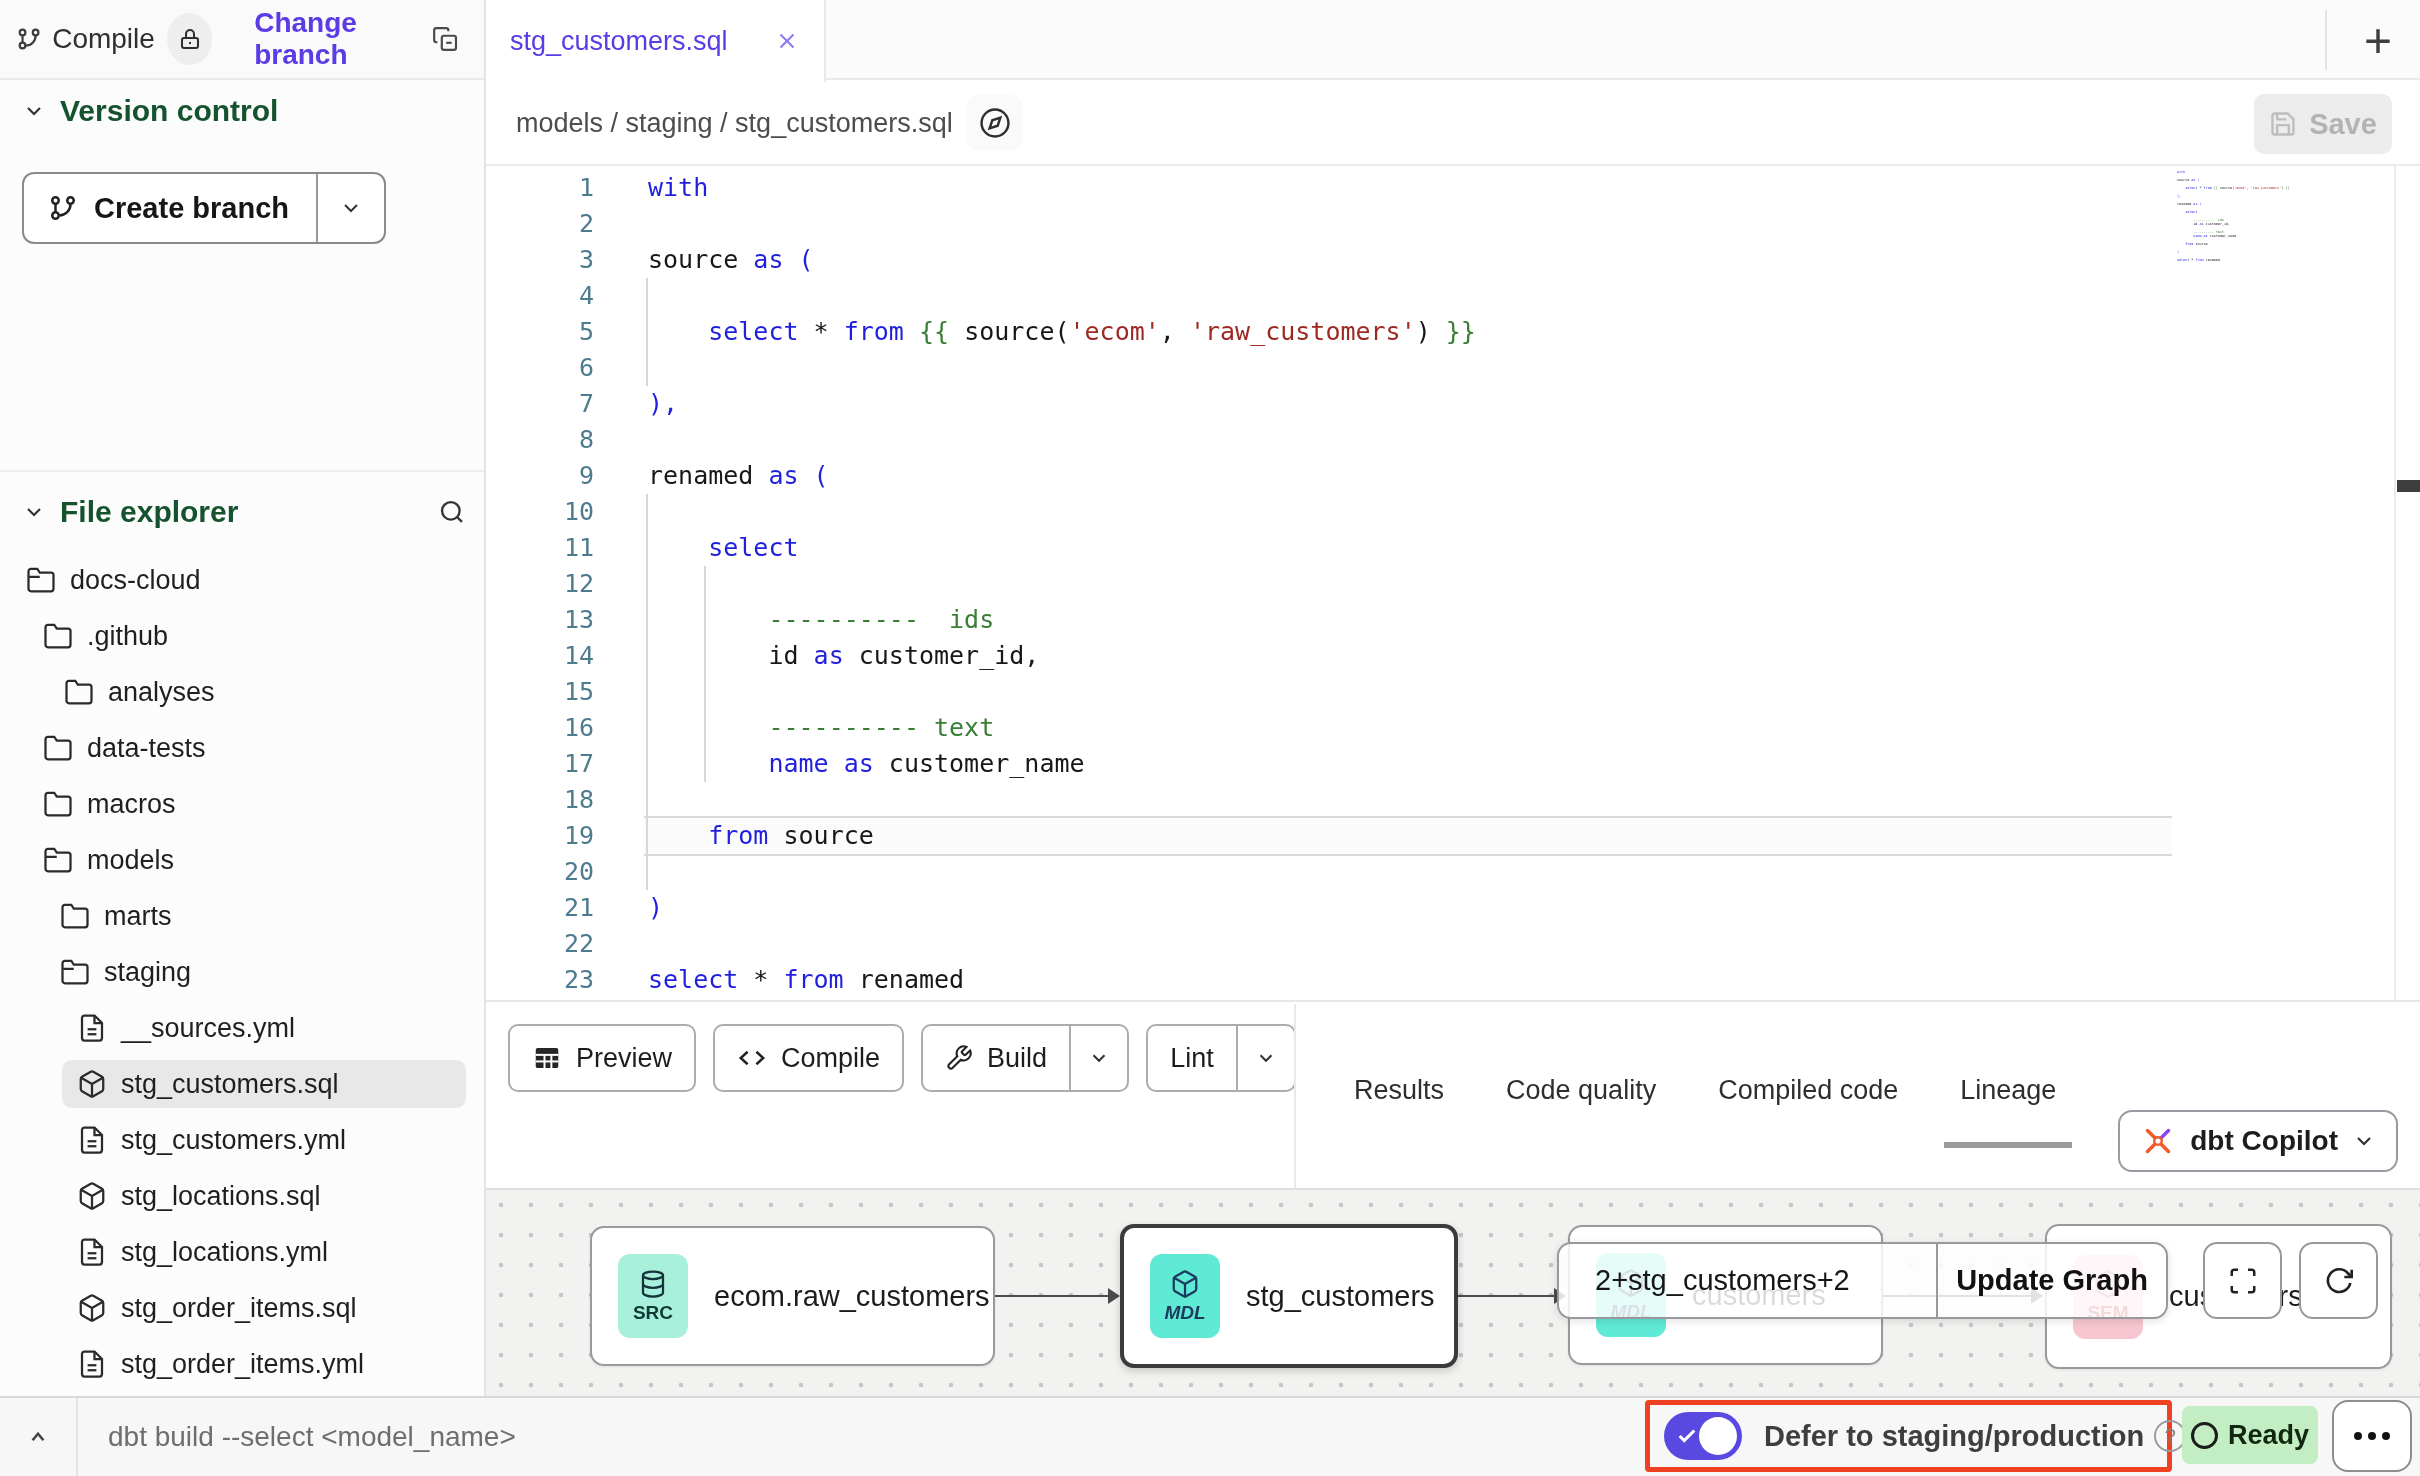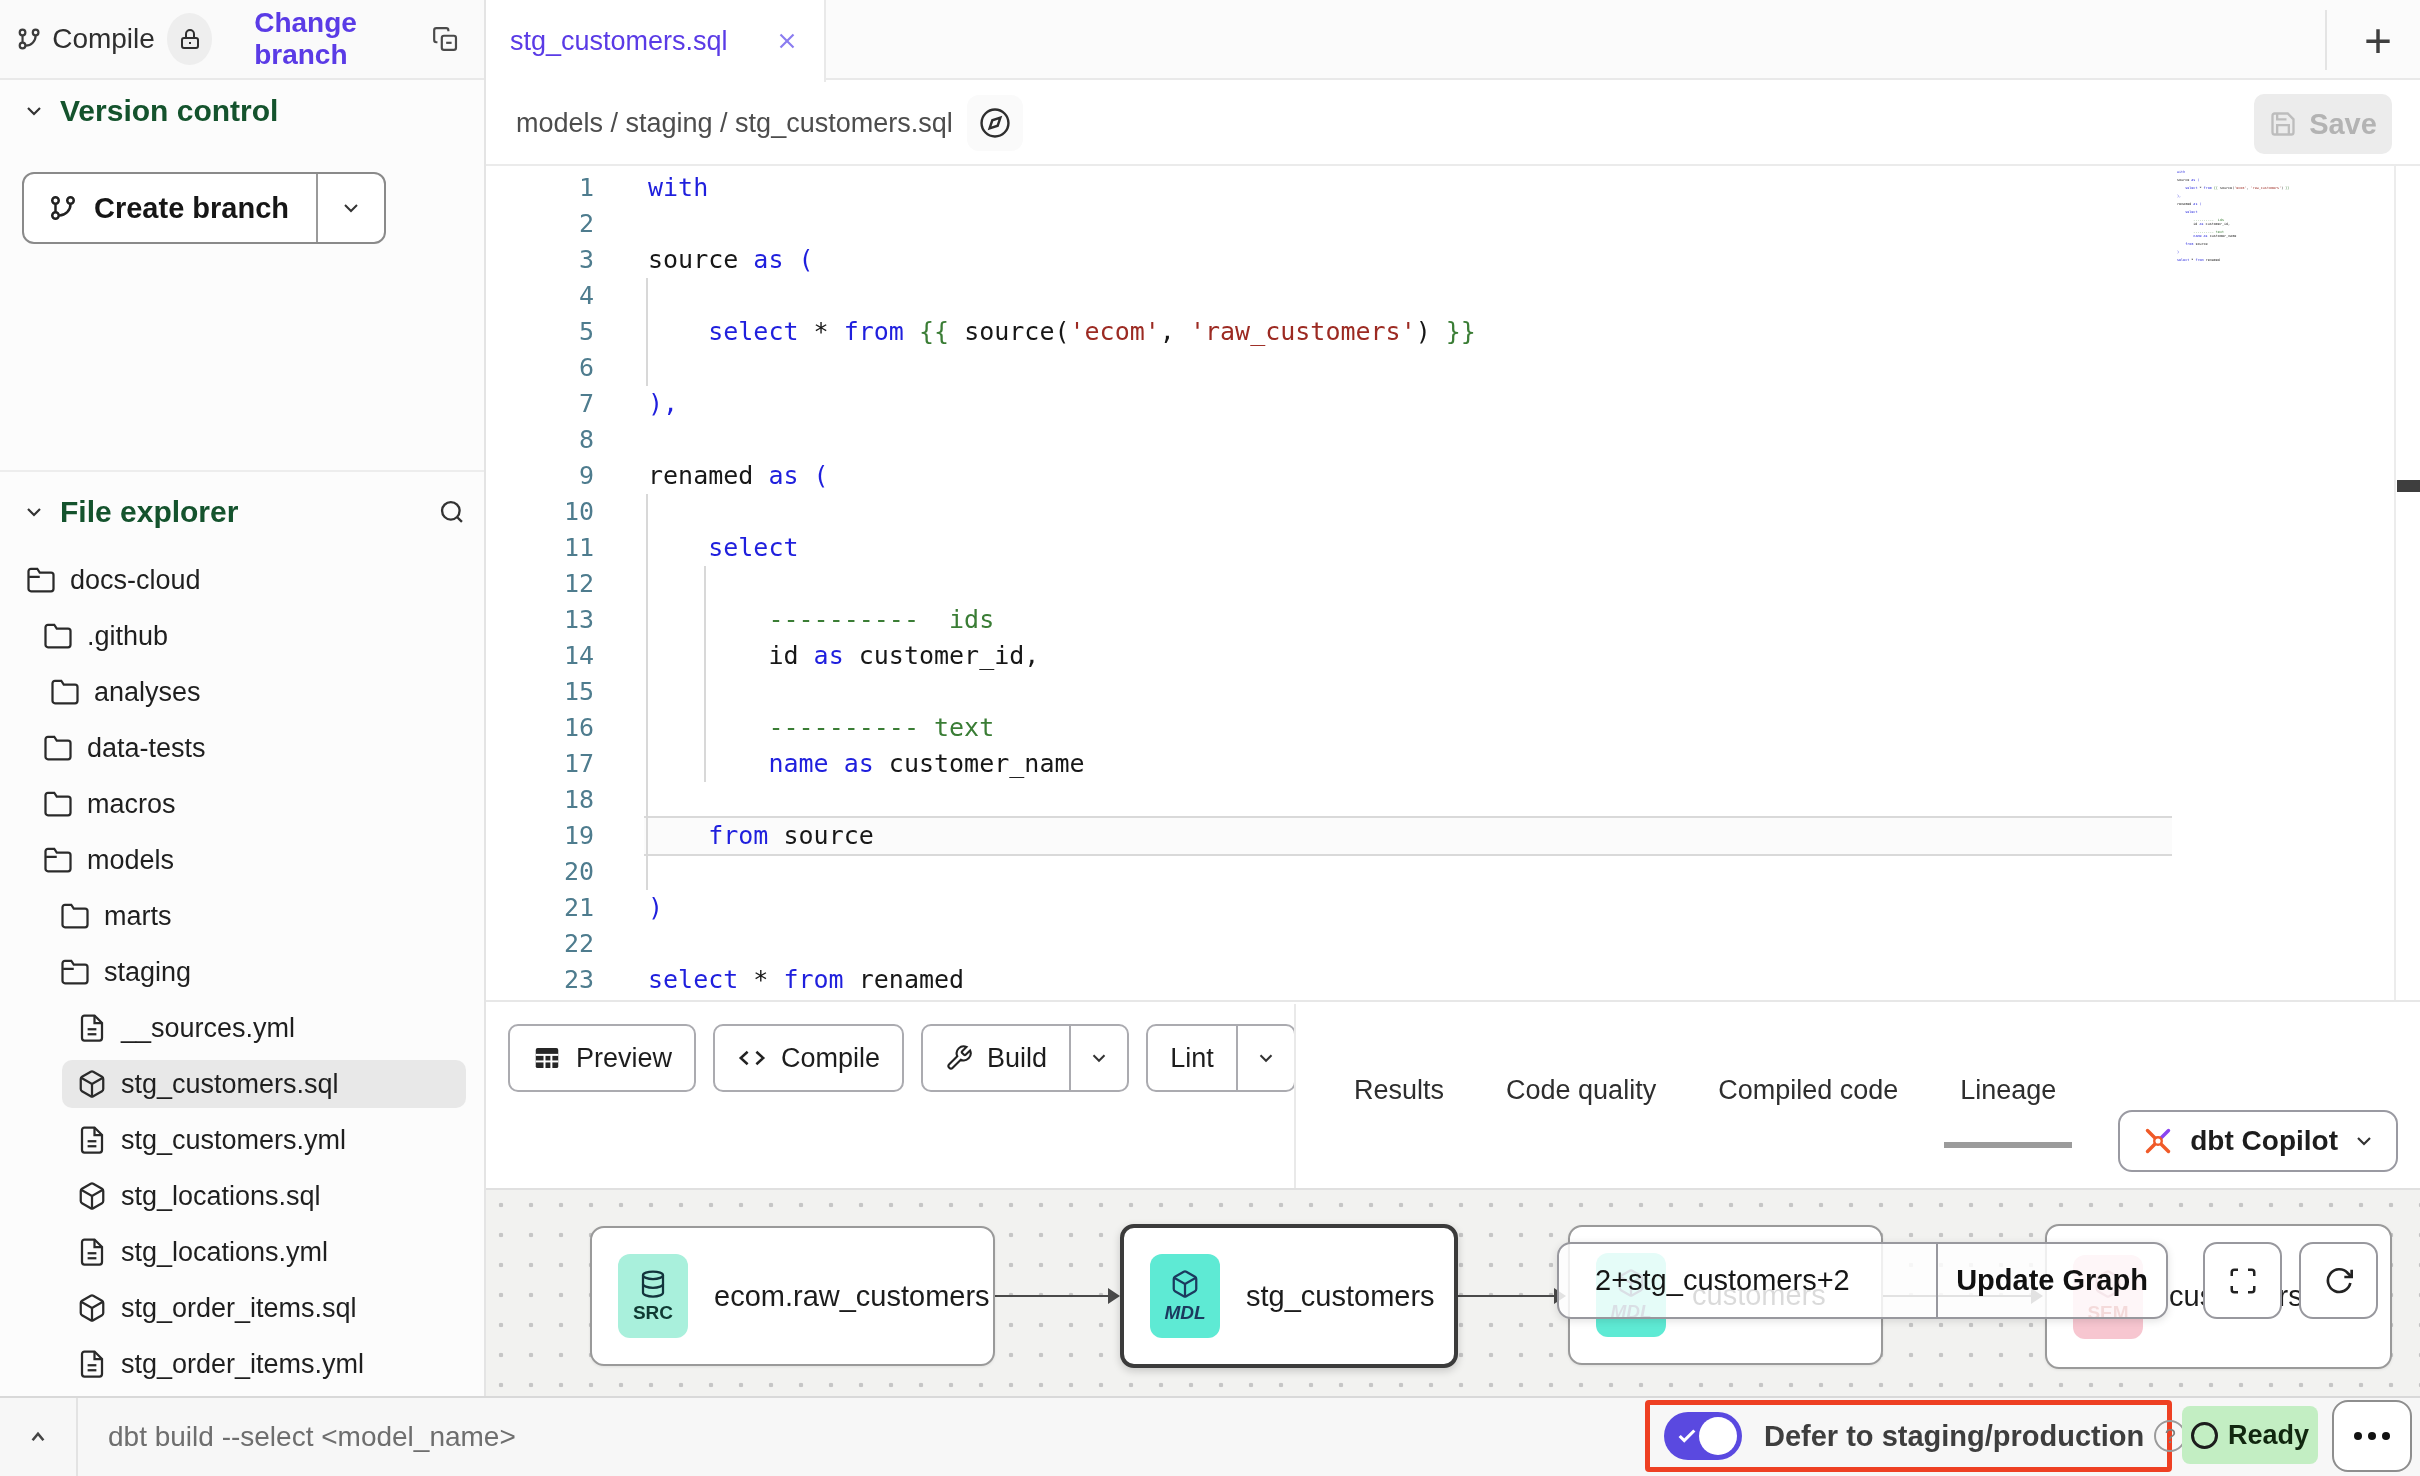--- a/index.html
+++ b/index.html
@@ -235,21 +235,21 @@
           <span>docs-cloud</span>
         </div>
         <div class="frow" style="padding-left: 43px;">
           <span>
             <svg width="30" height="30" viewBox="0 0 24 24" fill="none" stroke="#2a2a2a" stroke-width="1.8">
               <path d="M22 19a2 2 0 0 1-2 2H4a2 2 0 0 1-2-2V5a2 2 0 0 1 2-2h5l2 3h9a2 2 0 0 1 2 2z"></path>
             </svg>
           </span>
           <span>.github</span>
         </div>
-        <div class="frow" style="padding-left: 50px;">
+        <div class="frow" style="padding-left: 64px;">
           <span>
             <svg width="30" height="30" viewBox="0 0 24 24" fill="none" stroke="#2a2a2a" stroke-width="1.8">
               <path d="M22 19a2 2 0 0 1-2 2H4a2 2 0 0 1-2-2V5a2 2 0 0 1 2-2h5l2 3h9a2 2 0 0 1 2 2z"></path>
             </svg>
           </span>
           <span>analyses</span>
         </div>
         <div class="frow" style="padding-left: 43px;">
           <span>
             <svg width="30" height="30" viewBox="0 0 24 24" fill="none" stroke="#2a2a2a" stroke-width="1.8">

